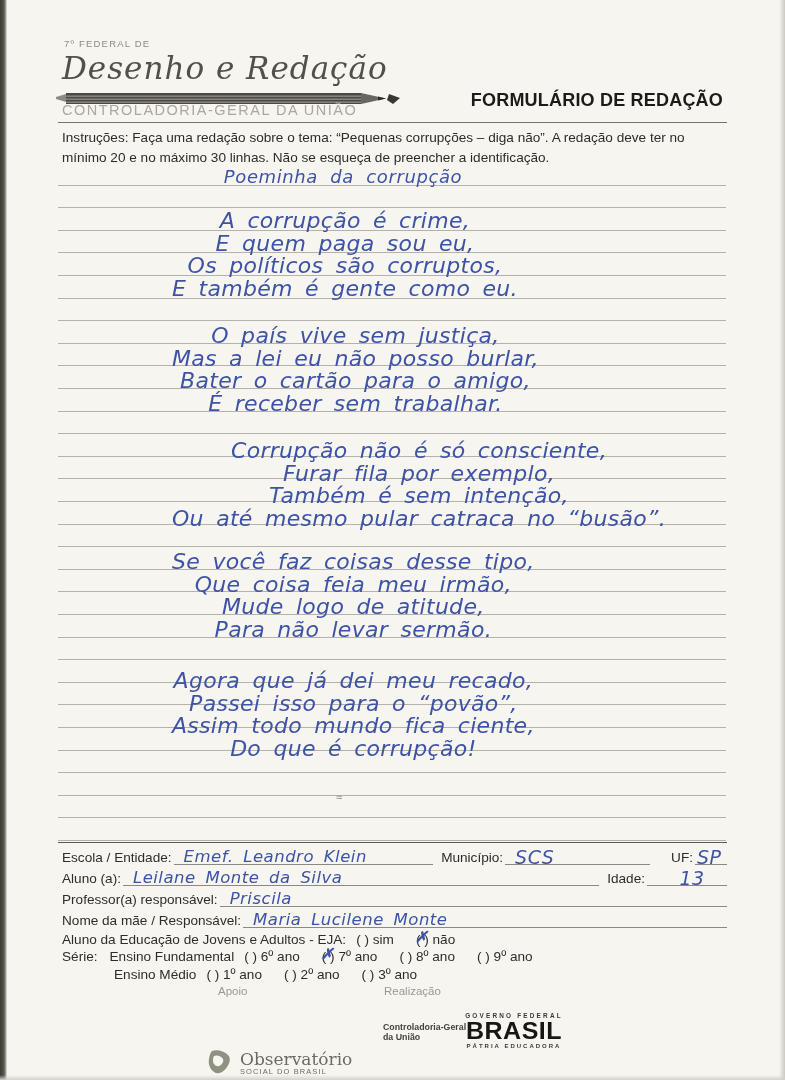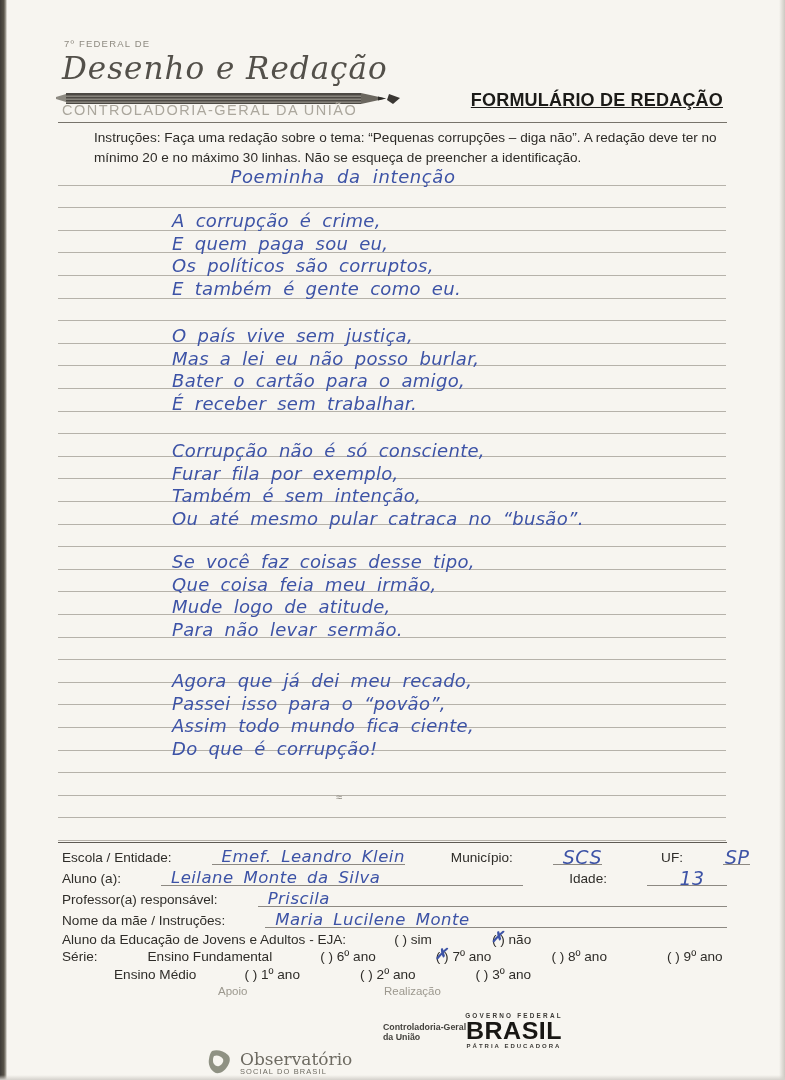--- a/index.html
+++ b/index.html
@@ -14,44 +14,44 @@
     background:linear-gradient(to left,#ccc9c2,rgba(204,201,194,0));}
   .edge-bottom{position:absolute;left:0;bottom:0;width:785px;height:5px;
     background:linear-gradient(to top,#d4d1cb,rgba(212,209,203,0));}
 
   
   .contest-small{position:absolute;left:64px;top:38px;font-size:9.5px;letter-spacing:1.2px;color:#8e8a80;}
   .contest-title{position:absolute;left:62px;top:50px;font-family:"DejaVu Serif",serif;
     font-style:italic;font-size:31px;color:#53504a;letter-spacing:1px;}
   .pencil{position:absolute;left:56px;top:90px;}
   .org-name{position:absolute;left:62px;top:102px;font-size:14.5px;letter-spacing:1.5px;color:#aba79d;}
-  .form-title{position:absolute;right:62px;top:90px;font-size:18px;font-weight:bold;color:#1c1b18;letter-spacing:0.2px;text-decoration:underline;}
+  .form-title{position:absolute;right:62px;top:90px;font-size:18px;font-weight:bold;color:#1c1b18;letter-spacing:0.2px;}
   .rule{position:absolute;left:58px;right:58px;border-top:1.4px solid #77736b;}
   .rule-top{top:122px;}
   .rule-id{top:842px;border-top-color:#5e5a53;}
 
   
   .instructions{position:absolute;left:62px;top:128px;width:664px;
-    font-size:13.6px;line-height:20px;color:#2e2c28;margin-left:32px;}
+    font-size:13.6px;line-height:20px;color:#2e2c28;}
 
   
   .writing-area{position:absolute;left:58px;top:163px;width:668px;height:678px;
     background:repeating-linear-gradient(to bottom,
       rgba(0,0,0,0) 0px,rgba(0,0,0,0) 21.6px,#b6b2aa 21.6px,#b6b2aa 22.6px);}
   .hand{font-family:"DejaVu Sans",sans-serif;font-style:italic;color:#3d53a6;}
   .essay-title{position:absolute;left:120px;top:3px;width:330px;text-align:center;
     font-size:18px;letter-spacing:0.6px;word-spacing:6px;}
-  .stanza{position:absolute;left:114px;font-size:18px;line-height:22.7px;
-    letter-spacing:0.3px;word-spacing:5px;white-space:nowrap;}
+  .stanza{position:absolute;left:114px;font-size:22px;line-height:22.7px;
+    letter-spacing:0.3px;word-spacing:5px;white-space:nowrap;text-align:center;}
   .s1{top:47px}.s2{top:162px}.s3{top:277px}.s4{top:388px}.s5{top:507px}
   .stray-mark{position:absolute;left:278px;top:628px;font-size:11px;color:#8f8b82;}
 
   
   .id-row{position:absolute;left:62px;right:58px;display:flex;align-items:flex-end;
-    font-size:13.6px;color:#2f2d29;white-space:nowrap;gap:38px;}
+    font-size:13.6px;color:#2f2d29;white-space:nowrap;}
   .r1{top:847px}.r2{top:868px}.r3{top:889px}.r4{top:910px}.r5{top:932px}.r6{top:949px}.r7{top:967px}
   .blank{border-bottom:1px solid #8d8982;height:17px;display:flex;align-items:flex-end;}
   .grow{flex:1;}
   .fv{font-size:16.5px;line-height:14px;padding-left:10px;letter-spacing:0.5px;word-spacing:4px;white-space:nowrap;}
   .fv-big{font-size:19px;}
   .lbl{padding-right:2px;}
   .opt{position:relative;display:inline-block;margin-left:14px;}
   .opt.first{margin-left:8px;}
   .xmark{position:absolute;left:-1px;top:-4px;font-size:15px;color:#3d53a6;font-style:italic;font-weight:bold;}
   .gap-l{margin-left:22px;}
@@ -94,21 +94,21 @@
       <path d="M333,4 L344,8 L337,14 L331,10 Z" fill="#3a3733"></path>
     </svg>
   </div>
   <div class="org-name">CONTROLADORIA-GERAL DA UNIÃO</div>
   <div class="form-title">FORMULÁRIO DE REDAÇÃO</div>
   <div class="rule rule-top"></div>
 
   <div class="instructions">Instruções: Faça uma redação sobre o tema: “Pequenas corrupções – diga não”. A redação deve ter no mínimo 20 e no máximo 30 linhas. Não se esqueça de preencher a identificação.</div>
 
   <div class="writing-area">
-    <div class="hand essay-title">Poeminha da intenção</div>
+    <div class="hand essay-title">Poeminha da corrupção</div>
     <div class="stanza s1">
       <div class="hand">A corrupção é crime,</div>
       <div class="hand">E quem paga sou eu,</div>
       <div class="hand">Os políticos são corruptos,</div>
       <div class="hand">E também é gente como eu.</div>
     </div>
     <div class="stanza s2">
       <div class="hand">O país vive sem justiça,</div>
       <div class="hand">Mas a lei eu não posso burlar,</div>
       <div class="hand">Bater o cartão para o amigo,</div>
@@ -164,21 +164,21 @@
   </div>
 
   <div class="id-row r3">
     <span class="lbl">Professor(a) responsável:</span>
     <span class="blank grow">
       <span class="hand fv">Priscila</span>
     </span>
   </div>
 
   <div class="id-row r4">
-    <span class="lbl">Nome da mãe / Instruções:</span>
+    <span class="lbl">Nome da mãe / Responsável:</span>
     <span class="blank grow">
       <span class="hand fv">Maria Lucilene Monte</span>
     </span>
   </div>
 
   <div class="id-row r5">
     <span class="lbl">Aluno da Educação de Jovens e Adultos - EJA:</span>
     <span class="opt first">( ) sim</span>
     <span class="opt gap-l">
       <span>( ) não</span>

